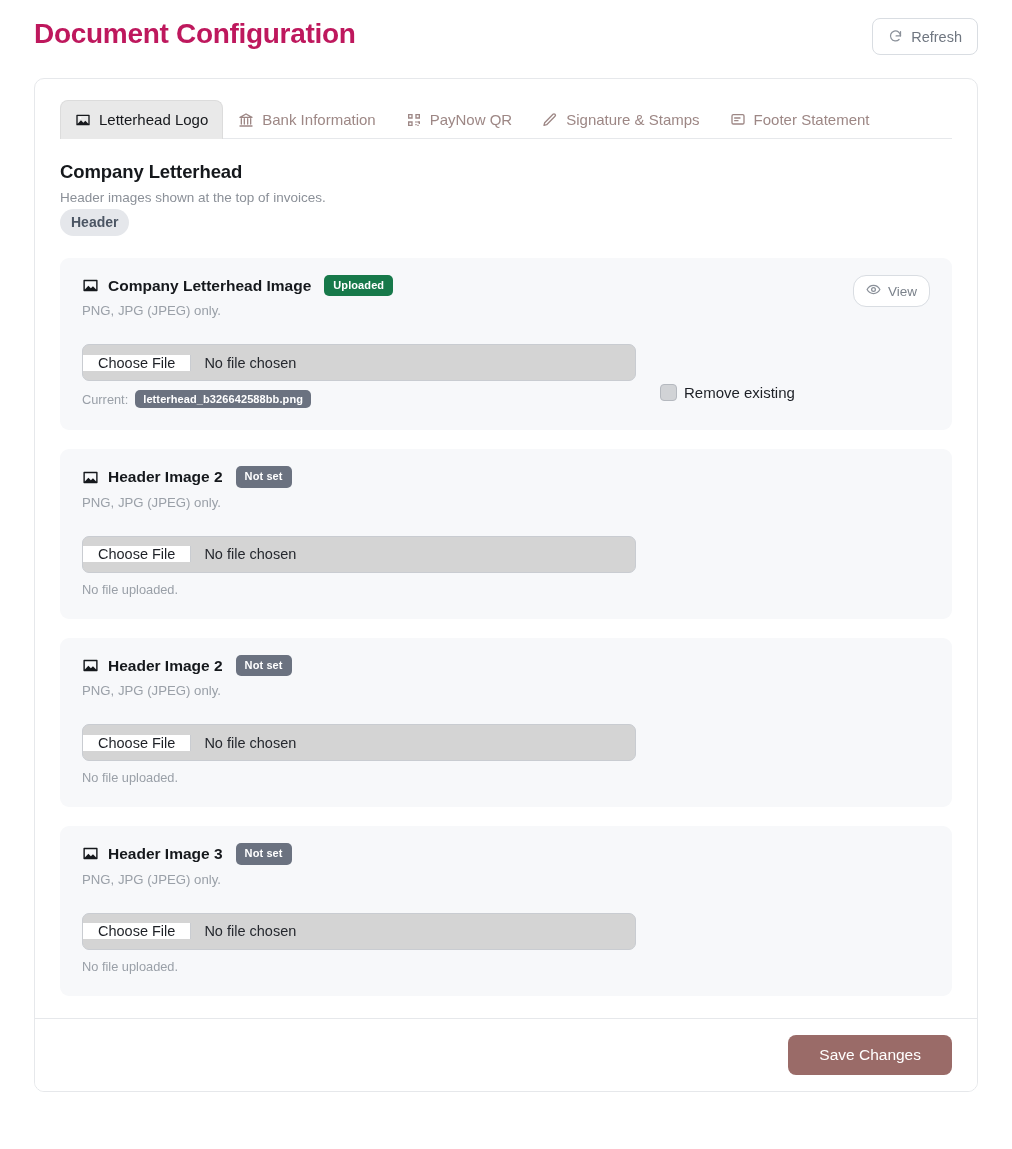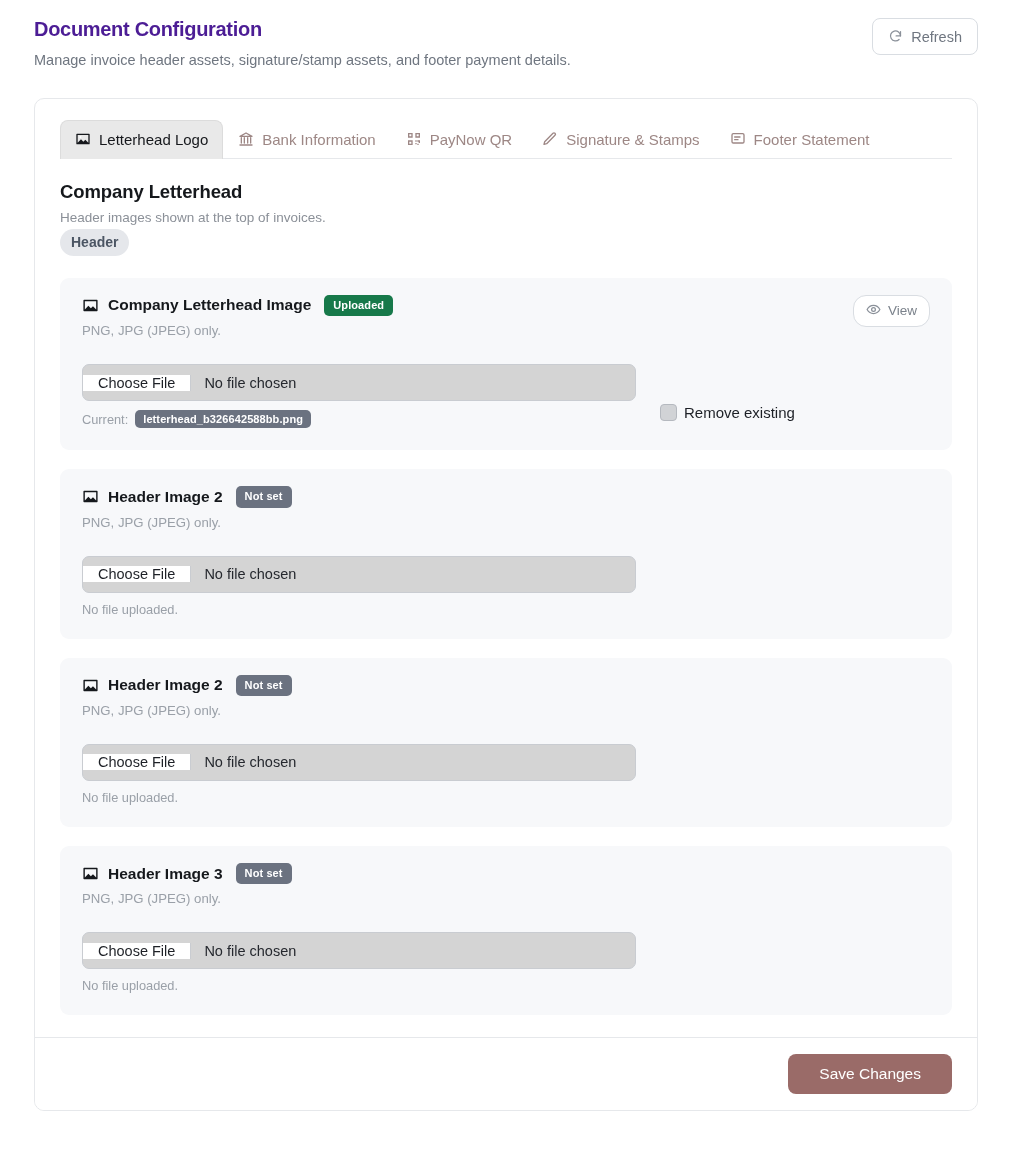--- a/index.html
+++ b/index.html
@@ -11,23 +11,23 @@
     -webkit-font-smoothing: antialiased;
   }
   body { overflow: hidden; position: relative; }
 
   
   .page-head {
     position: relative;
     padding: 18px 34px 0 34px;
   }
   .page-title {
-    font-size: 20px;
-    font-weight: 700;
-    color: #4c1d95;
+    font-size: 28px;
+    font-weight: 700;
+    color: #be185d;
     letter-spacing: -0.3px;
     line-height: 1.15;
   }
   .page-sub {
     margin-top: 10px;
     font-size: 14.5px;
     color: #6f7680;
     line-height: 1.3;
   }
   .refresh-btn {
@@ -276,21 +276,20 @@
     font-size: 15.5px;
     font-family: inherit;
     cursor: pointer;
   }
 </style>
 </head>
 <body>
 
 <div class="page-head">
   <div class="page-title">Document Configuration</div>
-  <div class="page-sub">Manage invoice header assets, signature/stamp assets, and footer payment details.</div>
 
   <button class="refresh-btn">
     <span class="ico">
       <svg width="15" height="15" viewBox="0 0 24 24" fill="none" stroke="#8a9099" stroke-width="2" stroke-linecap="round" stroke-linejoin="round">
         <path d="M20 11a8 8 0 1 0-2.3 5.7"></path>
         <path d="M20 4v7h-7"></path>
       </svg>
     </span>
     <span>Refresh</span>
   </button>

